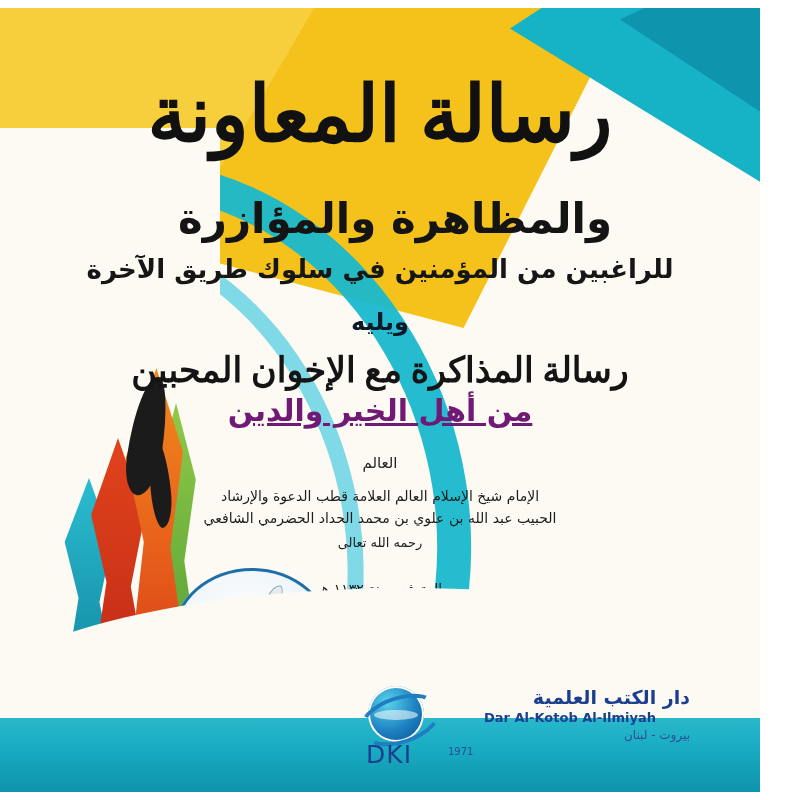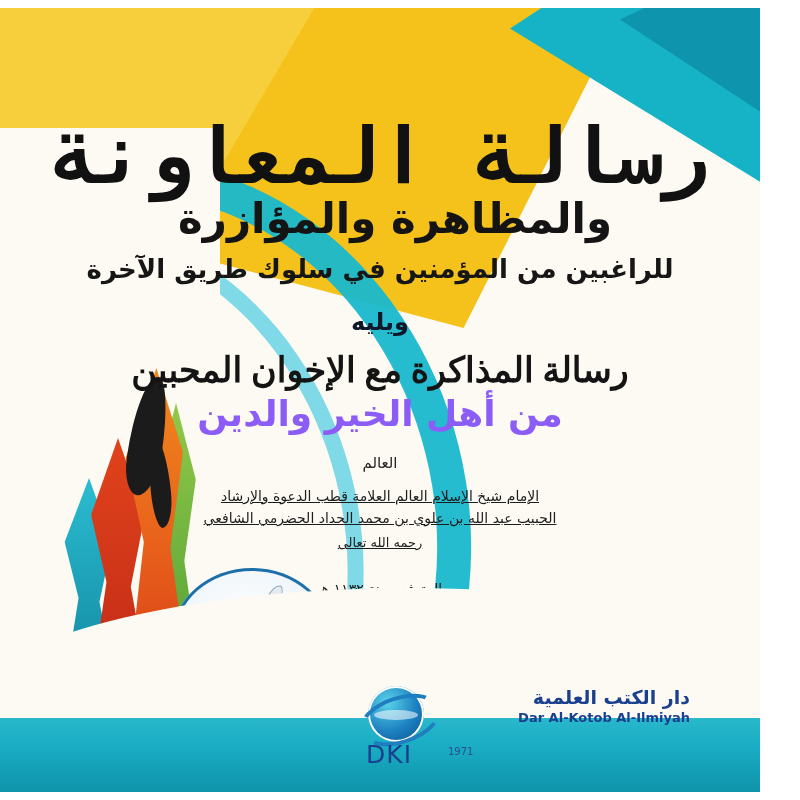--- a/index.html
+++ b/index.html
@@ -196,27 +196,26 @@
     top: 0;
     width: 100%;
     text-align: center;
     direction: rtl;
   }
   .title-main {
     position: absolute;
     top: 62px;
     left: 0;
     width: 100%;
-    font-family: Liberation Mono, monospace;
+    font-family: Liberation Serif, serif;
     font-size: 78px;
     font-weight: 700;
     color: #111111;
     letter-spacing: -2px;
     line-height: 1.15;
-    margin-top: 48px;
   }
   .title-sub1 {
     position: absolute;
     top: 186px;
     left: 0;
     width: 100%;
     font-size: 42px;
     font-weight: 700;
     color: #141414;
     margin-left: 15px;
@@ -247,41 +246,41 @@
     font-size: 35px;
     font-weight: 700;
     color: #141414;
     font-family: Liberation Serif, serif;
   }
   .title-sub4 {
     position: absolute;
     top: 385px;
     left: 0;
     width: 100%;
-    font-size: 36px;
-    font-weight: 700;
-    color: #8b5cf6;
+    font-size: 30px;
+    font-weight: 700;
+    color: #701a75;
+    text-decoration: underline;
   }
 
   .author-label {
     position: absolute;
     top: 446px;
     left: 0;
     width: 100%;
     font-size: 15px;
     color: #222222;
   }
   .author-line {
     position: absolute;
     left: 0;
     width: 100%;
     font-size: 14px;
     color: #1d1d1d;
     line-height: 1.5;
-    text-decoration: underline;
   }
   .author-l1 { top: 478px; }
   .author-l2 { top: 500px; }
   .author-l3 { top: 547px; margin-top: 24px; }
   .author-l4 { top: 525px; font-size: 13px; }
 
   .editor-label {
     position: absolute;
     top: 578px;
     left: 0;
@@ -406,21 +405,21 @@
     width: 240px;
     font-size: 19px;
     font-weight: 700;
     color: #1b3f8f;
   }
   .pub-en {
     position: absolute;
     right: 0;
     top: 26px;
     width: 240px;
-    text-align: right;
+    text-align: center;
     font-size: 13px;
     font-weight: 700;
     color: #1b3f8f;
     direction: ltr;
   }
   .pub-sub {
     position: absolute;
     right: 0;
     top: 44px;
     width: 240px;
@@ -515,20 +514,21 @@
 
     <div class="band-bottom"></div>
     <div class="band-bottom-wave"></div>
 
     <div class="publisher">
       <div class="globe"></div>
       <div class="globe-swoosh"></div>
       <div class="dki">DKI</div>
       <div class="pub-ar">دار الكتب العلمية</div>
       <div class="pub-en">Dar Al-Kotob Al-Ilmiyah</div>
+      <div class="pub-sub">بيروت - لبنان</div>
       <div class="pub-year">1971</div>
     </div>
 
   </div>
 
   <div class="gutter-right"></div>
   <div class="gutter-top"></div>
   <div class="gutter-bottom"></div>
 
 </div>

